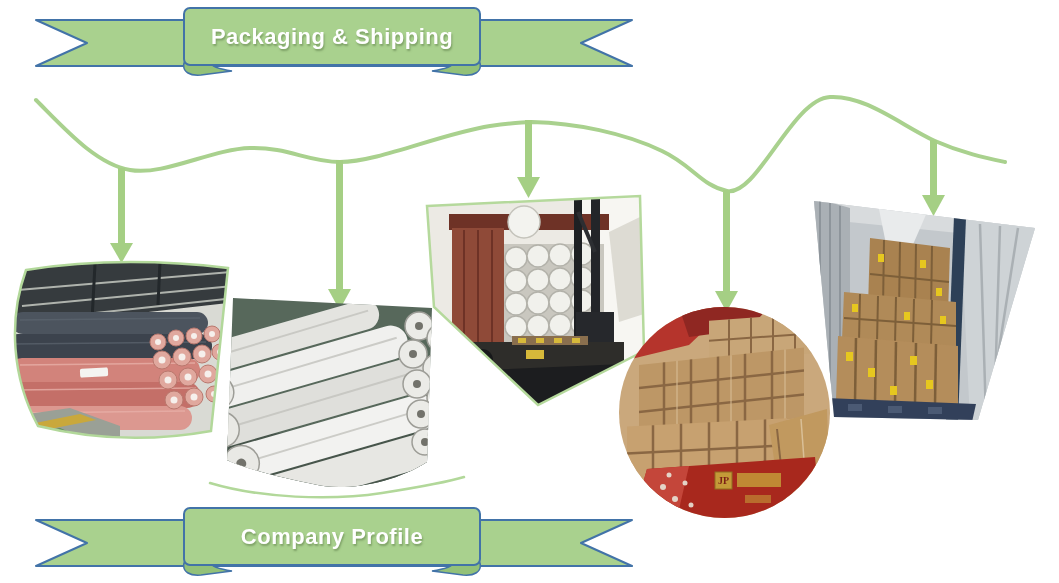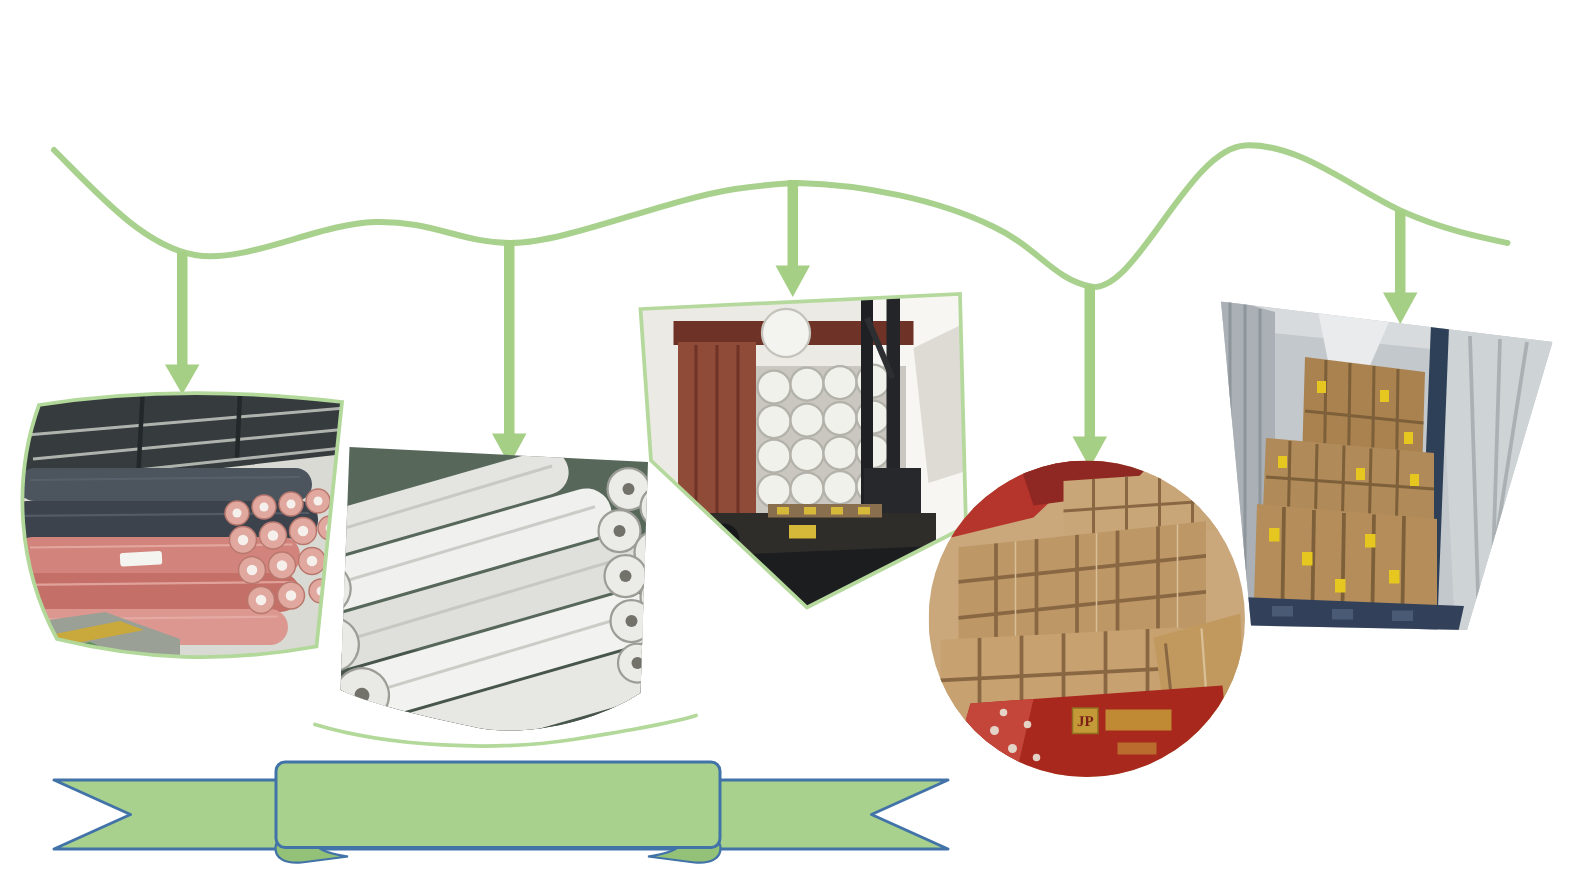--- a/index.html
+++ b/index.html
@@ -48,28 +48,38 @@
     </g>
 
     <g>
       <rect x="930" y="140" width="7" height="56" fill="#a5cf84"></rect>
       <polygon points="922,195 945,195 933.5,216" fill="#a5cf84"></polygon>
     </g>
 
     <path d="M210,483 C260,498 330,501 382,493 C420,487 448,482 464,477" fill="none" stroke="#b2d89a" stroke-width="2.5" stroke-linecap="round"></path>
   </svg>
 
+  <div class="banner" style="left:34px;top:6px;">
+    <svg width="600" height="70" viewBox="0 0 600 70">
+      <path d="M2,14 L598,14 L547,37 L598,60 L2,60 L53,37 Z" fill="#a9d18e" stroke="#4273a8" stroke-width="2" stroke-linejoin="round"></path>
+      <path d="M150,57 C148,66 156,70 167,69 L198,65 C184,63 177,60 176,56 Z" fill="#93c178" stroke="#4273a8" stroke-width="1.5"></path>
+      <path d="M446,57 C448,66 440,70 429,69 L398,65 C412,63 419,60 420,56 Z" fill="#93c178" stroke="#4273a8" stroke-width="1.5"></path>
+      <rect x="150" y="2" width="296" height="57" rx="6" fill="#a9d18e" stroke="#4273a8" stroke-width="2"></rect>
+    </svg>
+    <span class="label">Packaging &amp; Shipping</span>
+  </div>
 
   <div class="banner" style="left:34px;top:506px;">
     <svg width="600" height="70" viewBox="0 0 600 70">
       <path d="M2,14 L598,14 L547,37 L598,60 L2,60 L53,37 Z" fill="#a9d18e" stroke="#4273a8" stroke-width="2" stroke-linejoin="round"></path>
       <path d="M150,57 C148,66 156,70 167,69 L198,65 C184,63 177,60 176,56 Z" fill="#93c178" stroke="#4273a8" stroke-width="1.5"></path>
       <path d="M446,57 C448,66 440,70 429,69 L398,65 C412,63 419,60 420,56 Z" fill="#93c178" stroke="#4273a8" stroke-width="1.5"></path>
       <rect x="150" y="2" width="296" height="57" rx="6" fill="#a9d18e" stroke="#4273a8" stroke-width="2"></rect>
     </svg>
+    <span class="label">Company Profile</span>
   </div>
 
   <div class="photo" style="left:0px;top:250px;z-index:2;" aria-label="Stacks of grey and pink non-woven fabric rolls in a factory warehouse">
     <svg width="236" height="196" viewBox="0 0 236 196">
       <defs>
         <clipPath id="clipP1">
           <path d="M26,20 C90,10 160,10 228,18 C222,75 216,130 211,181 C150,192 95,190 38,176 C12,128 8,70 26,20 Z"></path>
         </clipPath>
       </defs>
       <g clip-path="url(#clipP1)">

